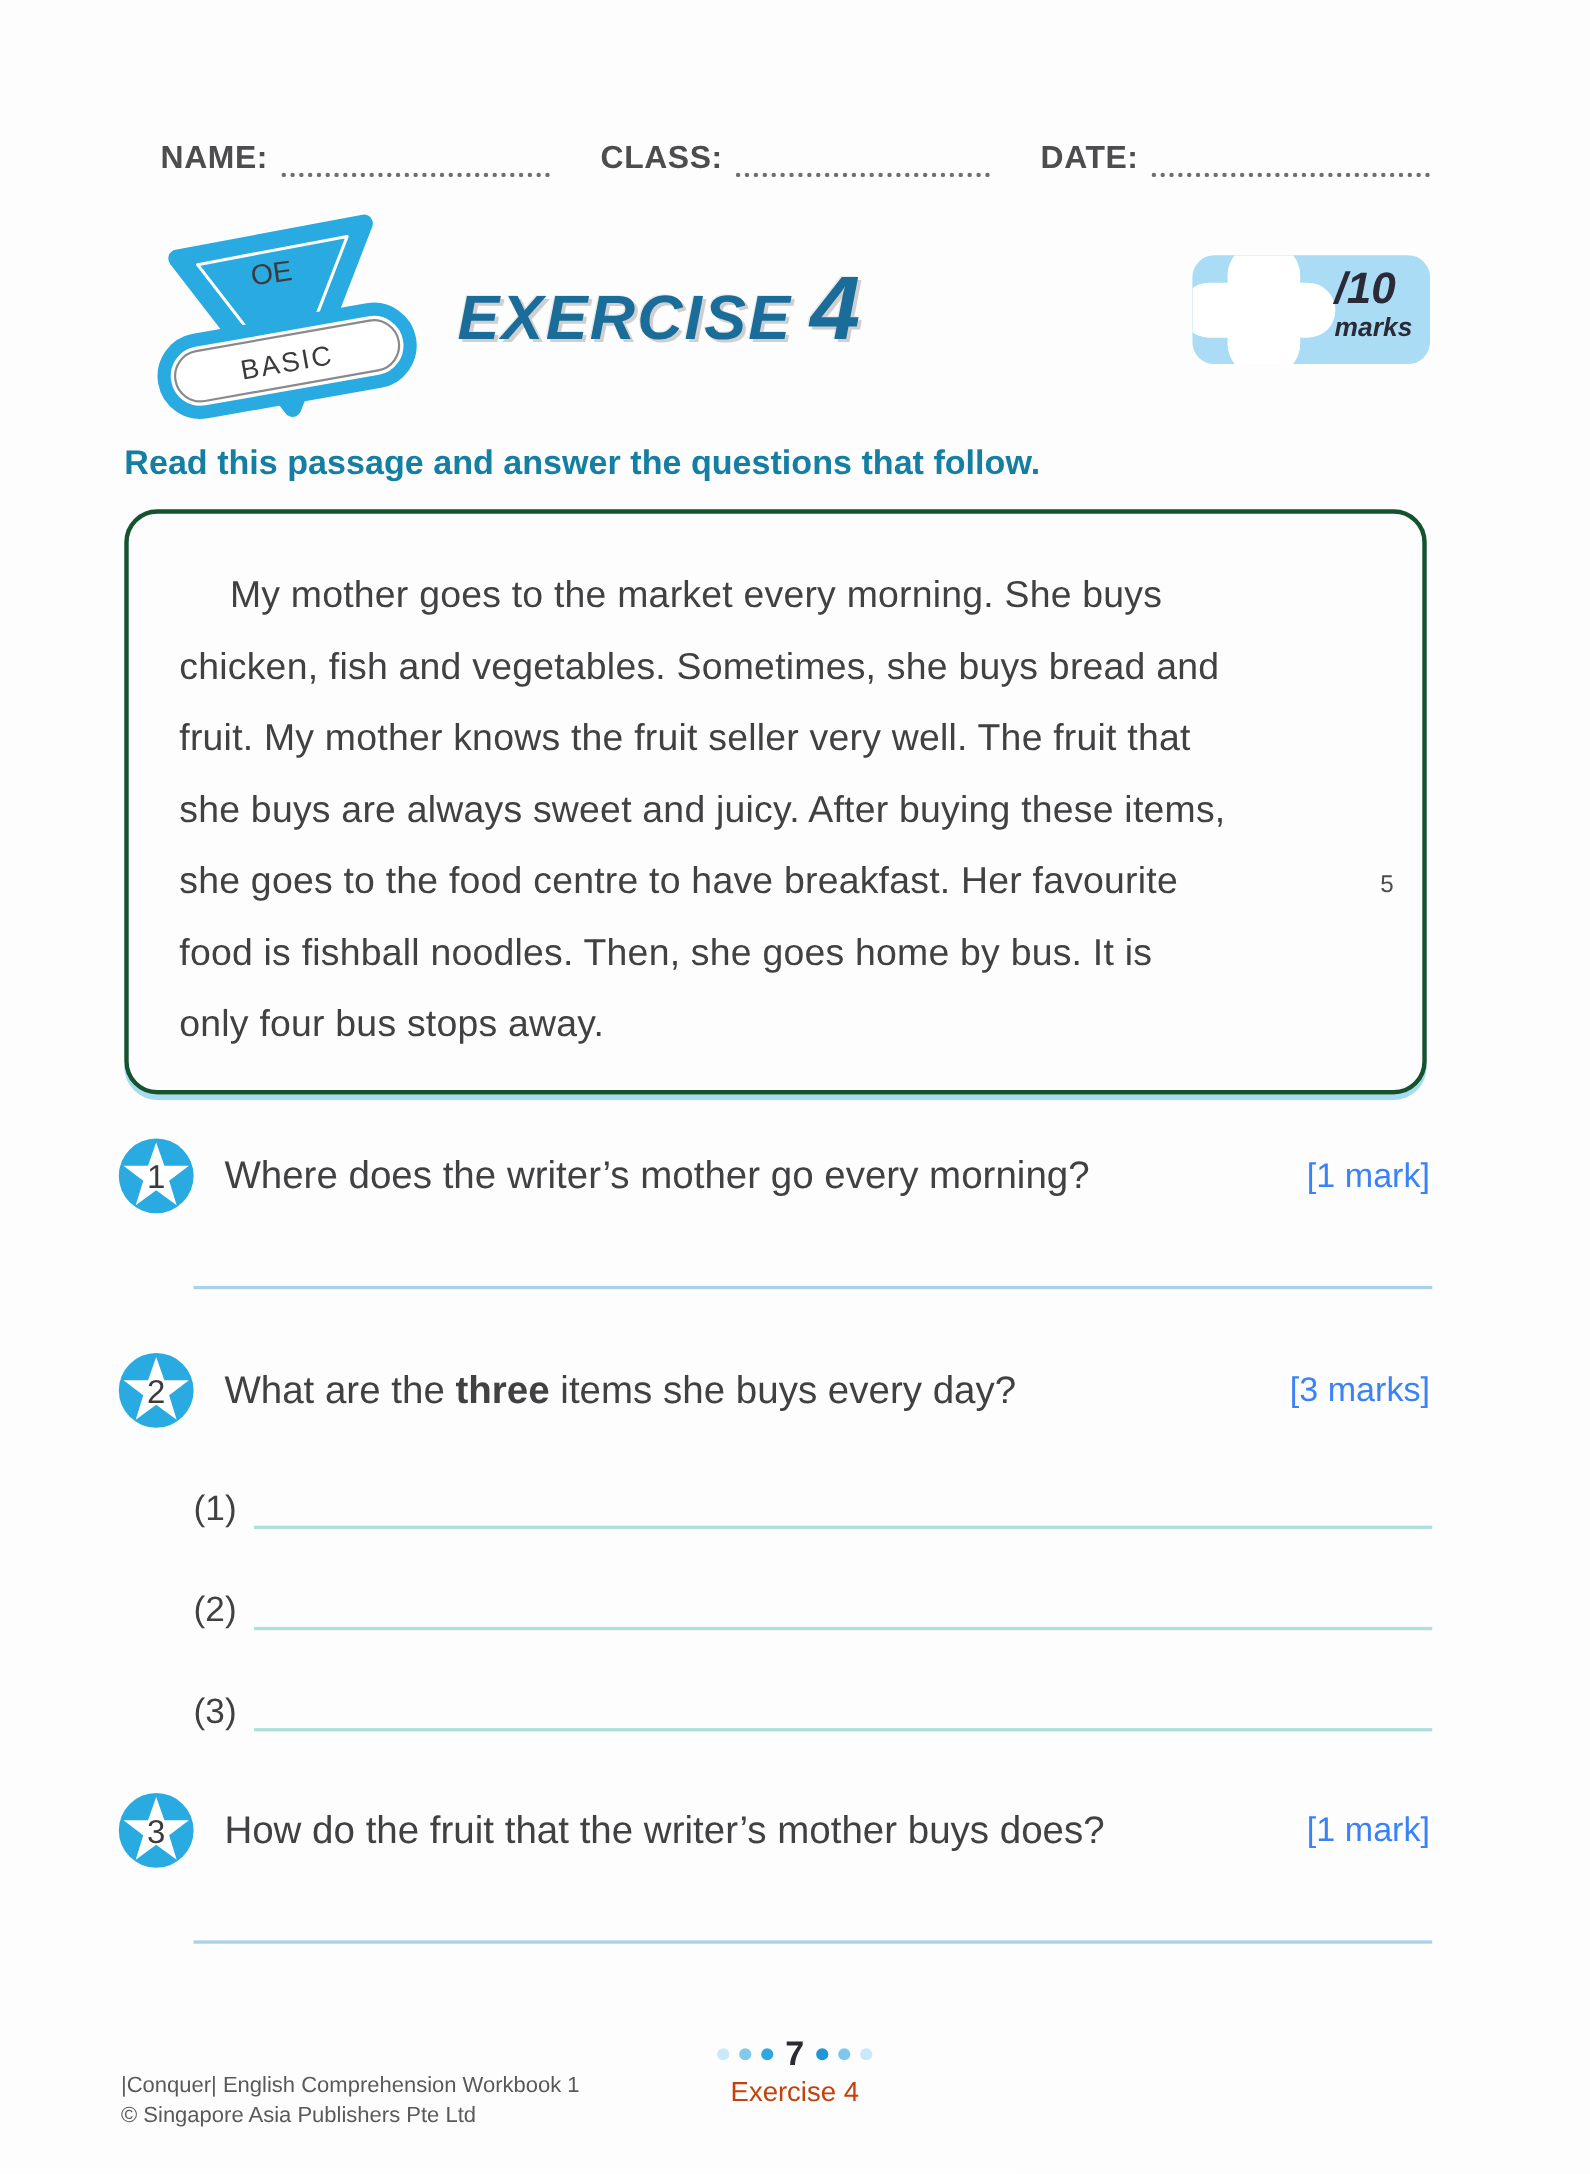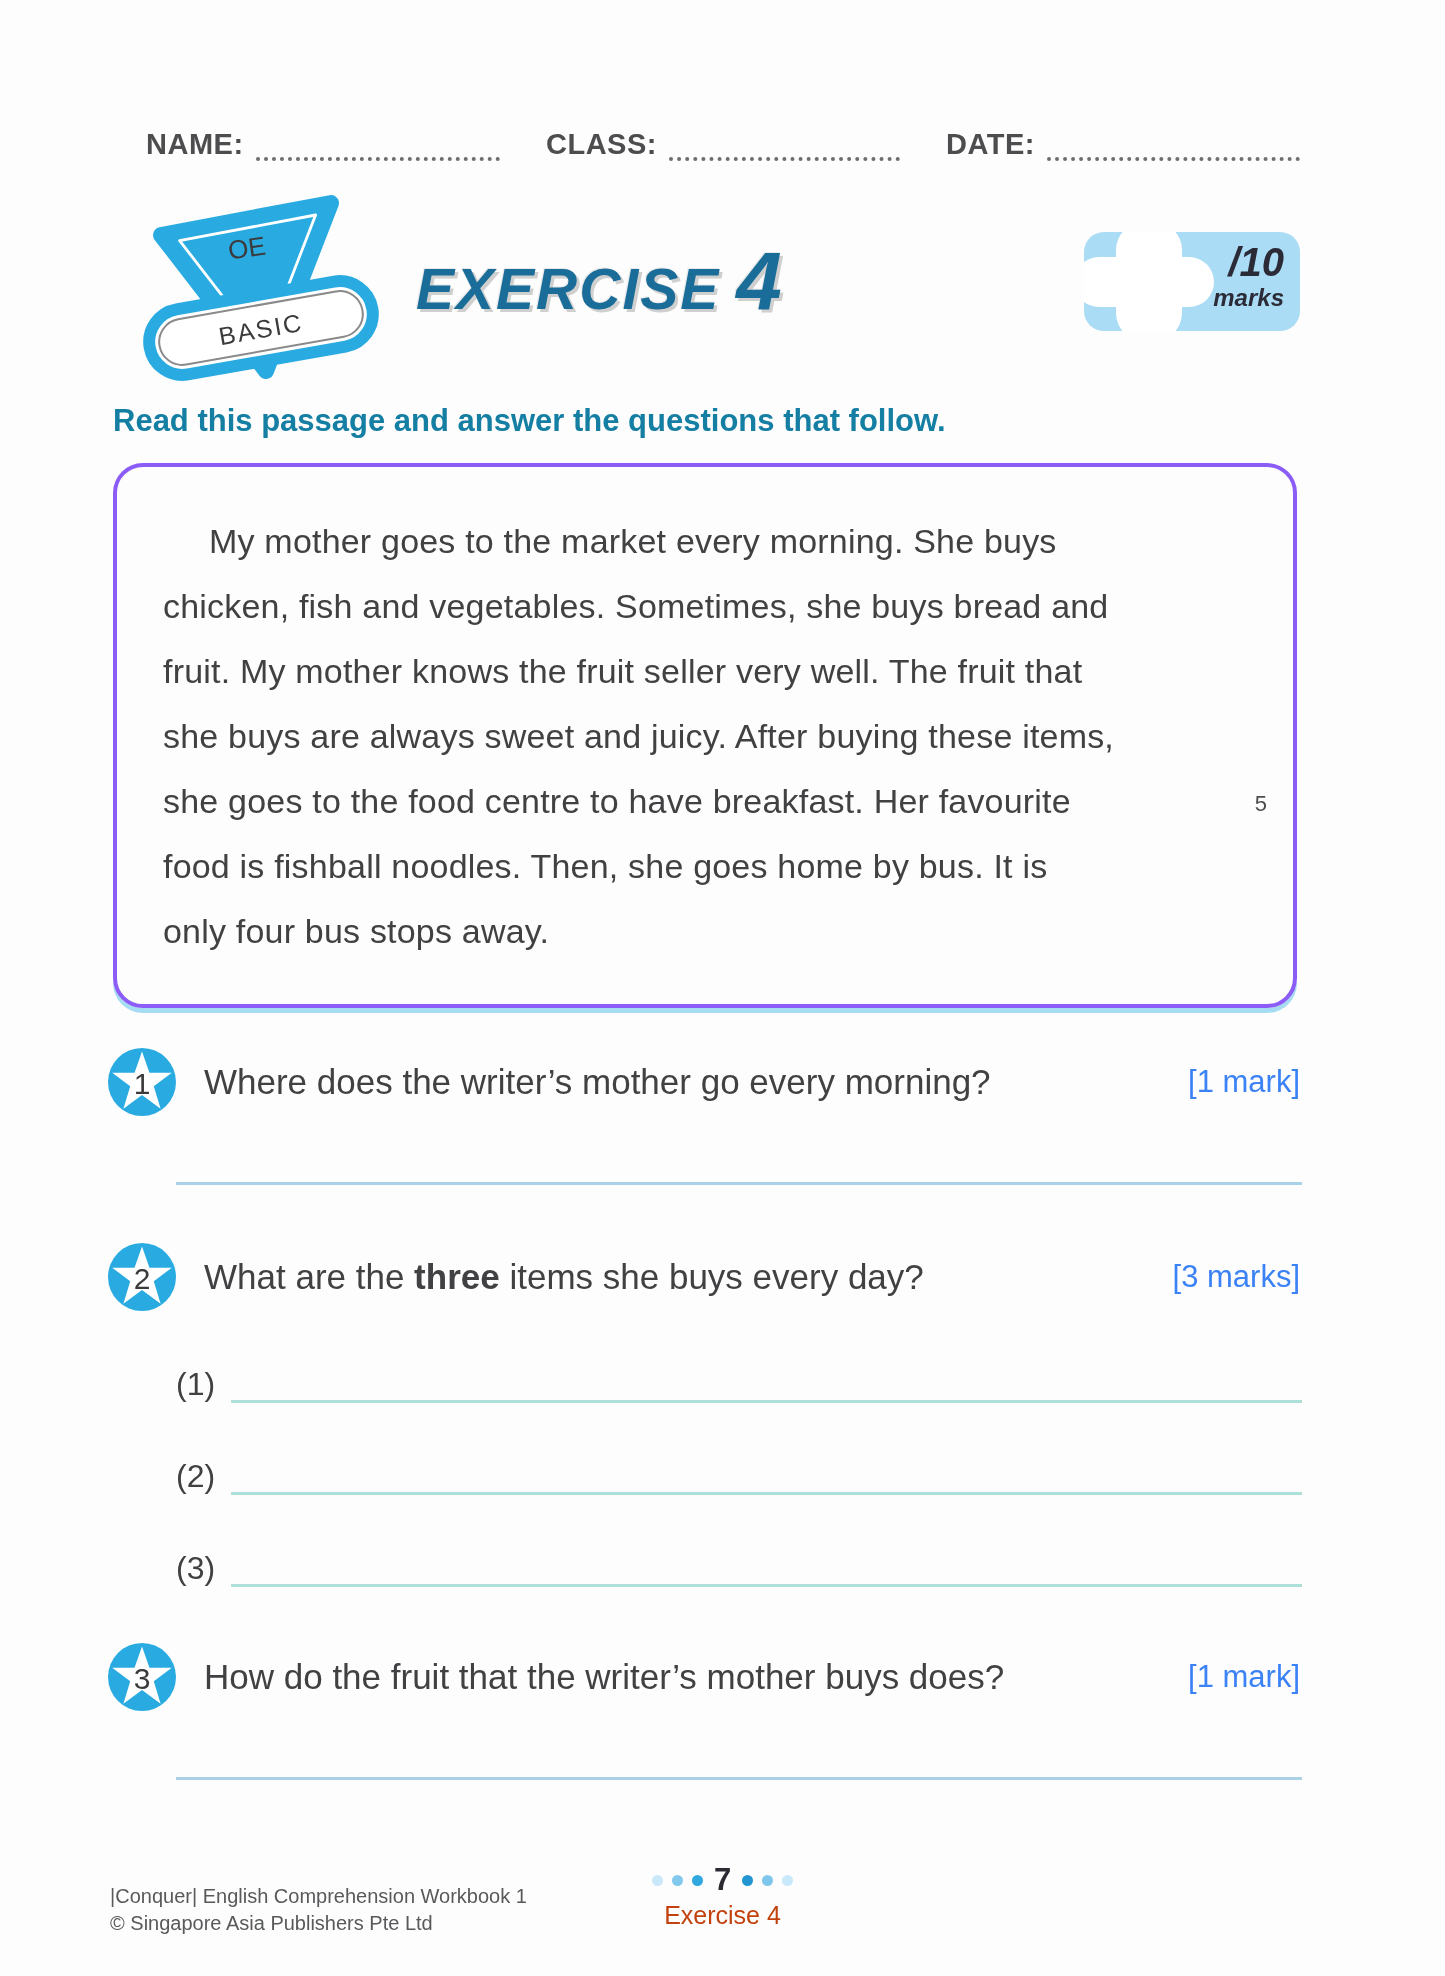--- a/index.html
+++ b/index.html
@@ -21,33 +21,33 @@
   .logo { width:252px; height:212px; flex:0 0 auto; }
   .title { margin-left:28px; white-space:nowrap; font-style:italic; font-weight:bold;
            color:#1a6d98; text-shadow:3px 3px 0 #cfcfcf, -1px -1px 0 #e8e8e8;
            letter-spacing:2px; display:flex; align-items:baseline; }
   .title-word { font-size:57px; }
   .title-number { font-size:82px; margin-left:16px; }
 
   .marks-badge { margin-left:auto; position:relative; width:216px; height:99px;
                  background:#abdcf5; border-radius:20px; overflow:hidden; }
   .marks-blob { position:absolute; left:0; top:0; }
-  .marks-text { position:absolute; right:16px; top:8px; text-align:right;
+  .marks-text { position:absolute; right:16px; top:8px; text-align:left;
                 font-style:italic; font-weight:bold; color:#2b2b38; }
   .marks-score { font-size:40px; line-height:44px; }
   .marks-unit  { font-size:24px; line-height:28px; }
 
   
   .instruction { margin:16px 145px 0 113px; font-size:31px; font-weight:bold; color:#147ea3; }
 
   
   .passage-box { position:relative; margin:24px 148px 0 113px;
-                 border:4px solid #8b5cf6; border-radius:30px;
+                 border:4px solid #14532d; border-radius:30px;
                  box-shadow:0 5px 0 0 #a6dcf2;
-                 padding:42px 60px 40px 46px; }
+                 padding:42px 60px 27px 46px; }
   .passage-line { font-size:34px; line-height:65px; color:#414042; letter-spacing:.2px; }
   .passage-line.indent { text-indent:46px; }
   .passage-line-number { position:absolute; right:26px; top:324px;
                          font-size:22px; color:#4d4d4f; }
 
   
   .question-row { display:flex; align-items:center; gap:28px; margin:40px 145px 0 108px; }
   .qbadge { position:relative; width:68px; height:68px; flex:0 0 auto;
             border-radius:50%; background:#29abe2; }
   .qstar { position:absolute; inset:3px; background:#ffffff;

